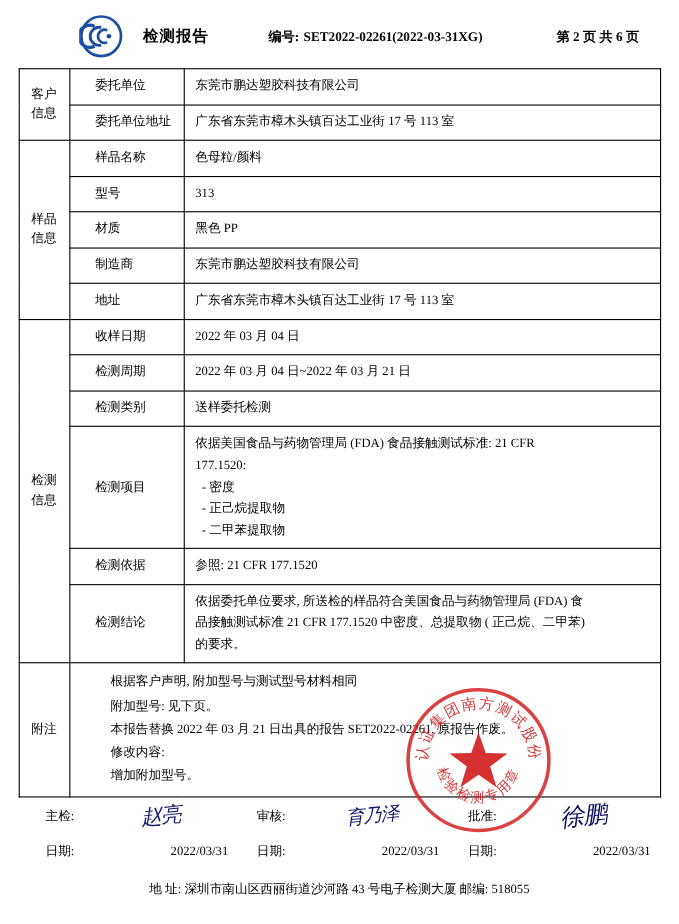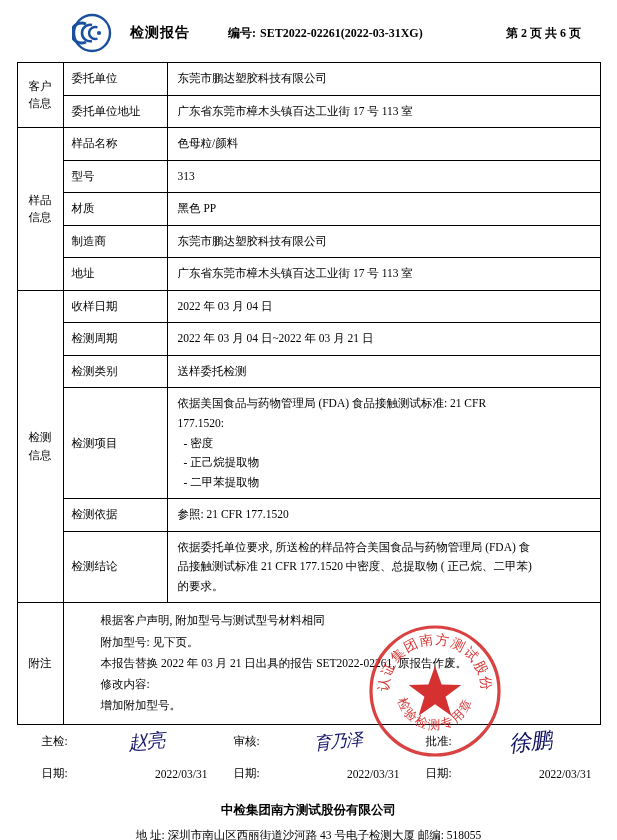--- a/index.html
+++ b/index.html
@@ -30,21 +30,21 @@
     margin-right: 18px;
     flex: 0 0 auto;
     position: relative;
   }
   .logo svg { display: block; }
   .report-title {
     font-family: Liberation Serif, serif;
     font-size: 14px;
     font-weight: bold;
     letter-spacing: 1px;
-    margin-right: 38px;
+    margin-right: 54px;
     white-space: nowrap;
   }
   .report-no-label {
     font-size: 12px;
     font-weight: bold;
     white-space: nowrap;
     margin-right: 4px;
   }
   .report-no-value {
     font-size: 12px;
@@ -77,21 +77,21 @@
   td.side-label {
     width: 46px;
     text-align: center;
     vertical-align: middle;
     padding: 4px 2px;
     font-size: 11.5px;
     line-height: 1.5;
   }
   td.field-label {
     width: 96px;
-    padding-left: 8px;
+    padding-left: 23px;
     white-space: nowrap;
     margin-left: 11px;
   }
   td.field-value {
     padding-left: 10px;
   }
   .side-label span { display: block; }
 
   .multi-line { line-height: 1.75; }
   .indent-dash { padding-left: 6px; }
@@ -320,21 +320,20 @@
       <textPath href="#arcTop" startOffset="50%" text-anchor="middle">中国检验认证集团南方测试股份有限公司</textPath>
     </text>
     <text font-family="'Liberation Serif', serif" font-size="12.5" fill="#d32020" opacity="0.9" letter-spacing="2">
       <textPath href="#arcBottom" startOffset="50%" text-anchor="middle">检验检测专用章</textPath>
     </text>
     <polygon fill="#d32020" opacity="0.92" points="71,46 77.6,64.6 97.3,64.9 81.6,76.8 87.4,95.7 71,84.3 54.6,95.7 60.4,76.8 44.7,64.9 64.4,64.6"></polygon>
   </svg>
 </div>
 
 <div class="footer">
-  <div class="company">中检集团南方测试股份有限公司</div>
   <div class="footer-line">
     <span>地  址:</span>
     <span>深圳市南山区西丽街道沙河路 43 号电子检测大厦</span>
     <span>邮编:</span>
     <span>518055</span>
   </div>
 
 </div>
 
 </body></html>

